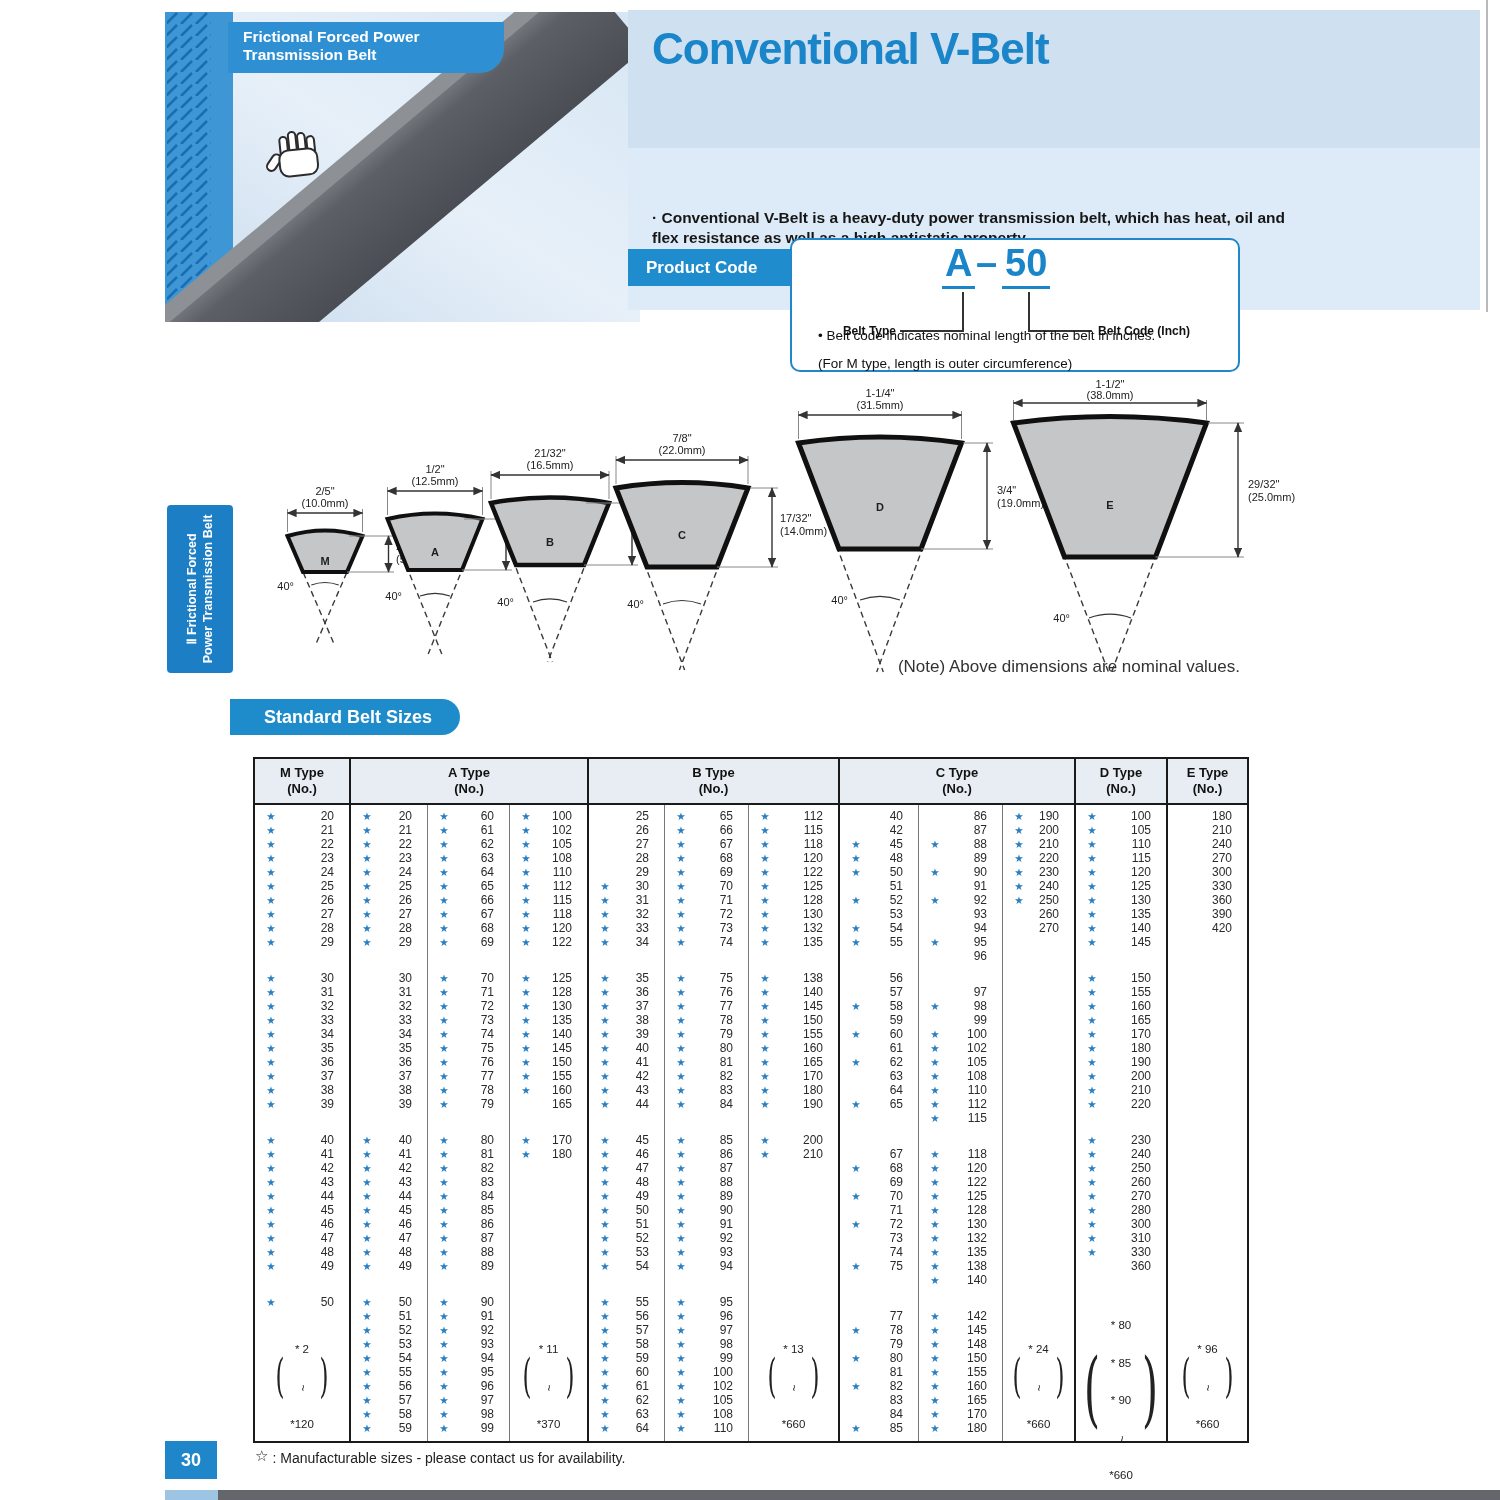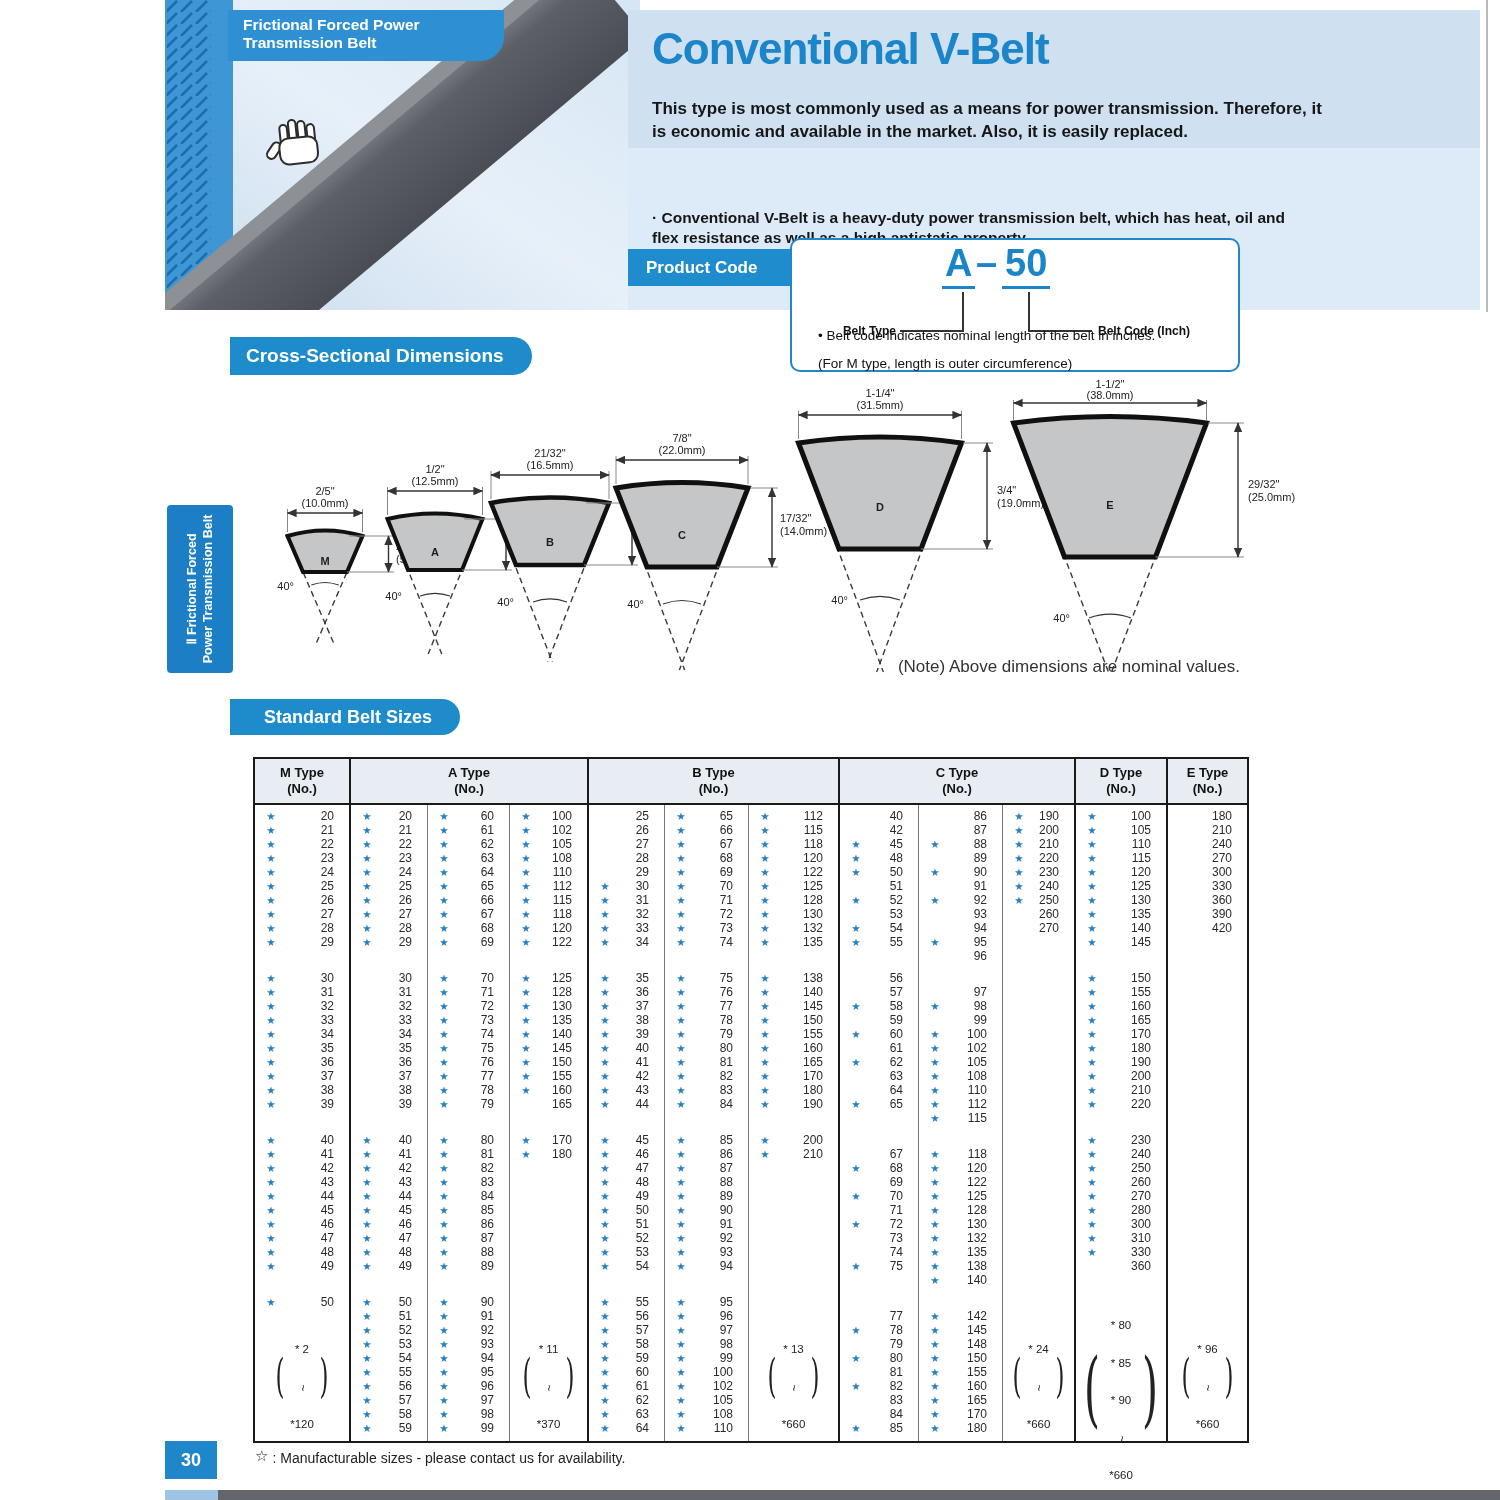--- a/index.html
+++ b/index.html
@@ -2,21 +2,21 @@
 <html><head>
 <meta charset="utf-8">
 <style>
   html,body{margin:0;padding:0;background:#fff;}
   .doc-page{position:relative;width:1500px;height:1500px;background:#ffffff;
     font-family:"Liberation Sans",sans-serif;overflow:hidden;color:#222;}
   .abs{position:absolute;box-sizing:border-box;}
   *,*:before,*:after{box-sizing:border-box;}
 
   
-  .hero-photo{left:165px;top:0;width:475px;height:310px;overflow:hidden;}
+  .hero-photo{left:165px;top:12px;width:475px;height:310px;overflow:hidden;}
   .photo-tag{position:absolute;left:63px;top:10px;width:276px;padding:6px 0 8px 15px;
     background:#2e90d2;color:#fff;font-weight:bold;font-size:15.5px;line-height:1.18;
     border-radius:0 0 24px 0;z-index:4;}
   .hand rect{fill:#ffffff;stroke:#2c2c2c;stroke-width:2px;}
 
   .hero-right{left:628px;top:10px;width:852px;height:300px;background:#cfe0f0;}
   .hero-bullets{position:absolute;left:0;top:138px;width:852px;height:162px;background:#ddebf8;}
   .page-title{position:absolute;left:24px;top:14px;font-size:44px;font-weight:bold;
     color:#1a85c8;letter-spacing:-1px;}
   .intro{position:absolute;left:24px;top:88px;width:680px;font-size:17px;font-weight:bold;
@@ -138,21 +138,20 @@
     </svg>
     <div class="photo-tag">
       <div>Frictional Forced Power</div>
       <div>Transmission Belt</div>
     </div>
   </div>
 
   <div class="abs hero-right">
     <div class="hero-bullets"></div>
     <div class="page-title">Conventional V-Belt</div>
-    <div class="intro">This type is most commonly used as a means for power transmission. Therefore, it is economic and available in the market. Also, it is easily replaced.</div>
     <div class="bullet b2">· Conventional V-Belt is a heavy-duty power transmission belt, which has heat, oil and flex resistance as well as a high antistatic property.</div>
   </div>
 
   <div class="abs pc-label">Product Code</div>
 
   <div class="abs codebox">
     <span class="big ca">A</span>
     <span class="big cd">–</span>
     <span class="big cn">50</span>
     <div class="vl" style="left:170px;top:52px;height:40px;"></div>
@@ -160,21 +159,20 @@
     <div class="hl" style="left:108px;top:90px;width:62px;"></div>
     <div class="hl" style="left:236px;top:90px;width:64px;"></div>
     <div class="slbl" style="left:20px;width:84px;text-align:right;top:84px;">Belt Type</div>
     <div class="slbl" style="left:306px;top:84px;">Belt Code (Inch)</div>
     <div class="note" style="top:88px;">• Belt code indicates nominal length of the belt in inches.</div>
     <div class="note" style="top:116px;">(For M type, length is outer circumference)</div>
   </div>
 
   <div class="abs scanline"></div>
 
-  <div class="pill cross">Cross-Sectional Dimensions</div>
 
   <div class="abs side-tab">
     <div class="rot">
       <div>Ⅱ Frictional Forced</div>
       <div>Power Transmission Belt</div>
     </div>
   </div>
 
   <div class="abs xsec">
     <svg width="1230" height="300" viewBox="0 0 1230 300">

